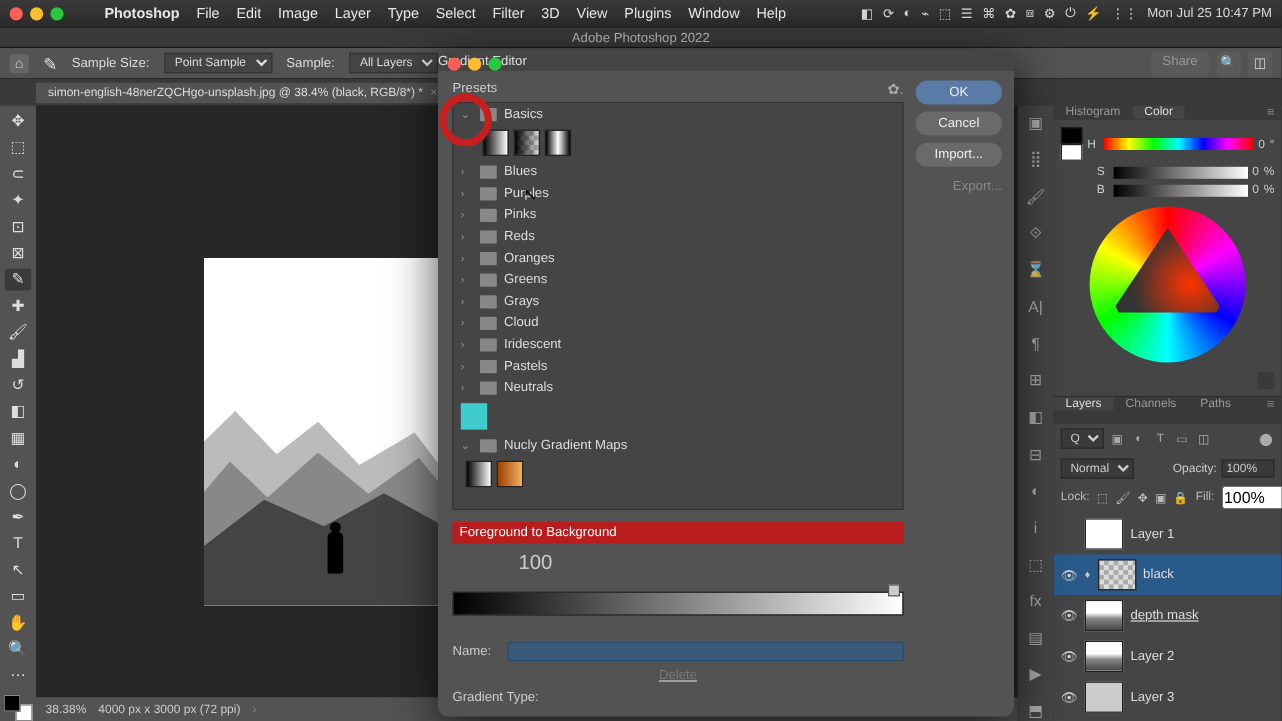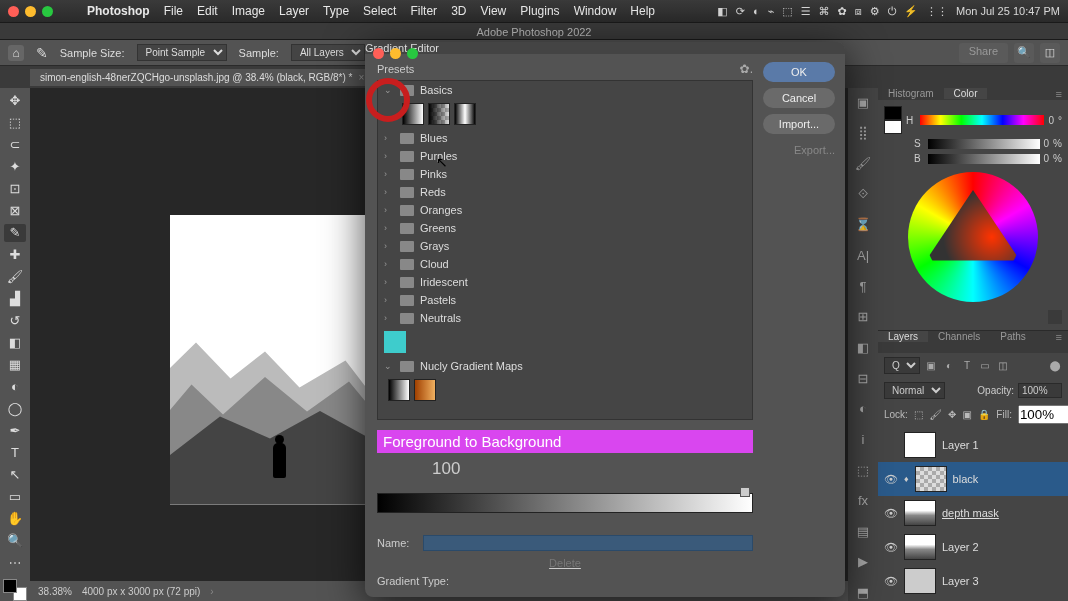--- a/index.html
+++ b/index.html
@@ -106,21 +106,21 @@
 .gthumb{width:22px;height:22px;border:1px solid #222;}
 .g1{background:linear-gradient(90deg,#000,#fff);}
 .g2{background:linear-gradient(90deg,#000,transparent),repeating-conic-gradient(#aaa 0 25%,#ddd 0 50%) 0 0/8px 8px;}
 .g3{background:linear-gradient(90deg,#000,#fff,#000);}
 .solo-thumb{width:22px;height:22px;background:#3ecccc;margin:4px 6px;}
 .nucly-thumbs{display:flex;gap:4px;padding:4px 6px 4px 10px;}
 .n1{background:linear-gradient(90deg,#000,#fff);}
 .n2{background:linear-gradient(90deg,#a04000,#f0b060);}
 
 .name-row{display:flex;align-items:center;gap:8px;margin-top:10px;}
-.name-row input{flex:1;background:#d946ef;border:none;color:#fff;padding:3px 6px;font-size:15px;}
+.name-row input{flex:1;background:#b91c1c;border:none;color:#fff;padding:3px 6px;font-size:11px;}
 .type-row{display:flex;align-items:center;gap:8px;margin-top:8px;font-size:11px;}
 .type-row select{background:#444;color:#ddd;border:1px solid #333;font-size:10px;padding:1px 4px;}
 .smooth-row{margin-top:6px;font-size:17px;}
 .grad-bar{margin-top:14px;height:20px;background:linear-gradient(90deg,#000,#fff);position:relative;border:1px solid #222;}
 .grad-stop{position:absolute;top:-7px;right:2px;width:10px;height:10px;background:#ccc;border:1px solid #555;}
 .del-row{display:flex;justify-content:center;margin-top:6px;text-decoration:underline;}
 .del{color:#777;font-size:11px;}
 
 .gear{color:#aaa;font-size:12px;}
 .redcircle{position:absolute;left:366px;top:78px;width:44px;height:44px;border:6px solid #c81e1e;border-radius:50%;pointer-events:none;z-index:50;}

